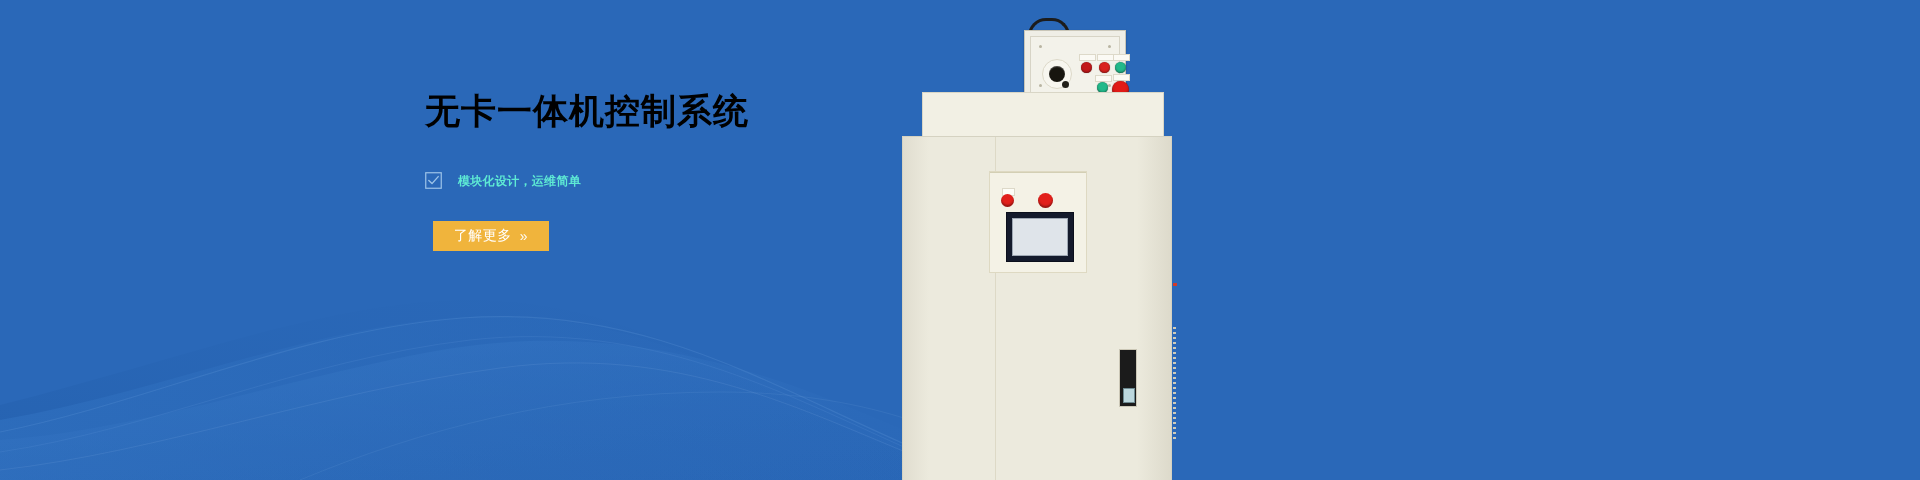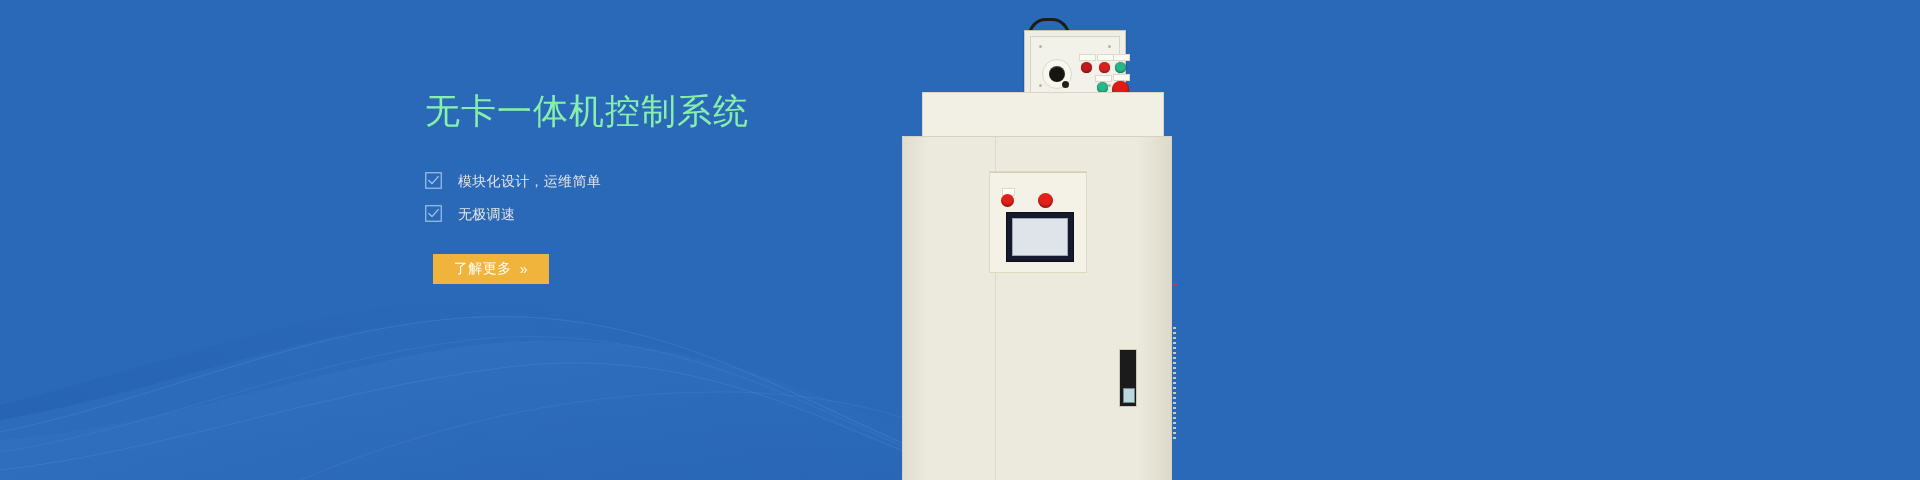--- a/index.html
+++ b/index.html
@@ -15,34 +15,35 @@
 
   
   .waves{position:absolute;inset:0;pointer-events:none;}
   .waves svg{display:block;width:1920px;height:480px;}
 
   
   .content{
     position:absolute;left:425px;top:88px;width:560px;z-index:5;
   }
   .hero-title{
-    color:#86efac;font-size:35px;font-weight:normal;letter-spacing:1px;
+    color:#000000;font-size:35px;font-weight:bold;letter-spacing:1px;
     line-height:46px;margin:0 0 30px 0;white-space:nowrap;
   }
   .feature-list{list-style:none;margin:0;padding:0;}
   .feature-item{
     display:flex;align-items:center;height:33px;margin:0 0 0 0;
   }
   .check-icon{
     width:17px;height:17px;flex:0 0 17px;margin-right:16px;
     display:block;
   }
   .feature-text{
-    color:#e5e5e5;font-size:14px;line-height:22px;white-space:nowrap;
+    color:#5eead4;font-size:12px;line-height:22px;white-space:nowrap;
     letter-spacing:.3px;
+    font-weight:bold;
   }
   .cta-button{
     display:inline-flex;align-items:center;justify-content:center;
     margin-top:24px;margin-left:8px;
     min-width:116px;height:30px;padding:0 16px;
     background:#f0b43c;color:#ffffff;font-size:14px;letter-spacing:.5px;
     border:none;cursor:pointer;box-sizing:border-box;
   }
   .cta-label{white-space:nowrap;}
   .cta-chev{margin-left:8px;font-size:14px;opacity:.95;}
@@ -171,29 +172,20 @@
       <li class="feature-item">
         <span class="check-icon">
           <svg viewBox="0 0 17 17" width="17" height="17" aria-hidden="true">
             <rect x="0.75" y="0.75" width="15.5" height="15.5" fill="none" stroke="#9dc4e8" stroke-width="1.2"></rect>
             <path d="M3.8 8.6 L7 11.6 L13.2 4.6" fill="none" stroke="#9dc4e8" stroke-width="1.4" stroke-linecap="round" stroke-linejoin="round"></path>
           </svg>
         </span>
         <span class="feature-text">模块化设计，运维简单</span>
       </li>
 
-      <li class="feature-item">
-        <span class="check-icon">
-          <svg viewBox="0 0 17 17" width="17" height="17" aria-hidden="true">
-            <rect x="0.75" y="0.75" width="15.5" height="15.5" fill="none" stroke="#9dc4e8" stroke-width="1.2"></rect>
-            <path d="M3.8 8.6 L7 11.6 L13.2 4.6" fill="none" stroke="#9dc4e8" stroke-width="1.4" stroke-linecap="round" stroke-linejoin="round"></path>
-          </svg>
-        </span>
-        <span class="feature-text">无极调速</span>
-      </li>
 
 
     </ul>
 
     <button class="cta-button">
       <span class="cta-label">了解更多</span>
       <span class="cta-chev">»</span>
     </button>
 
   </div>

